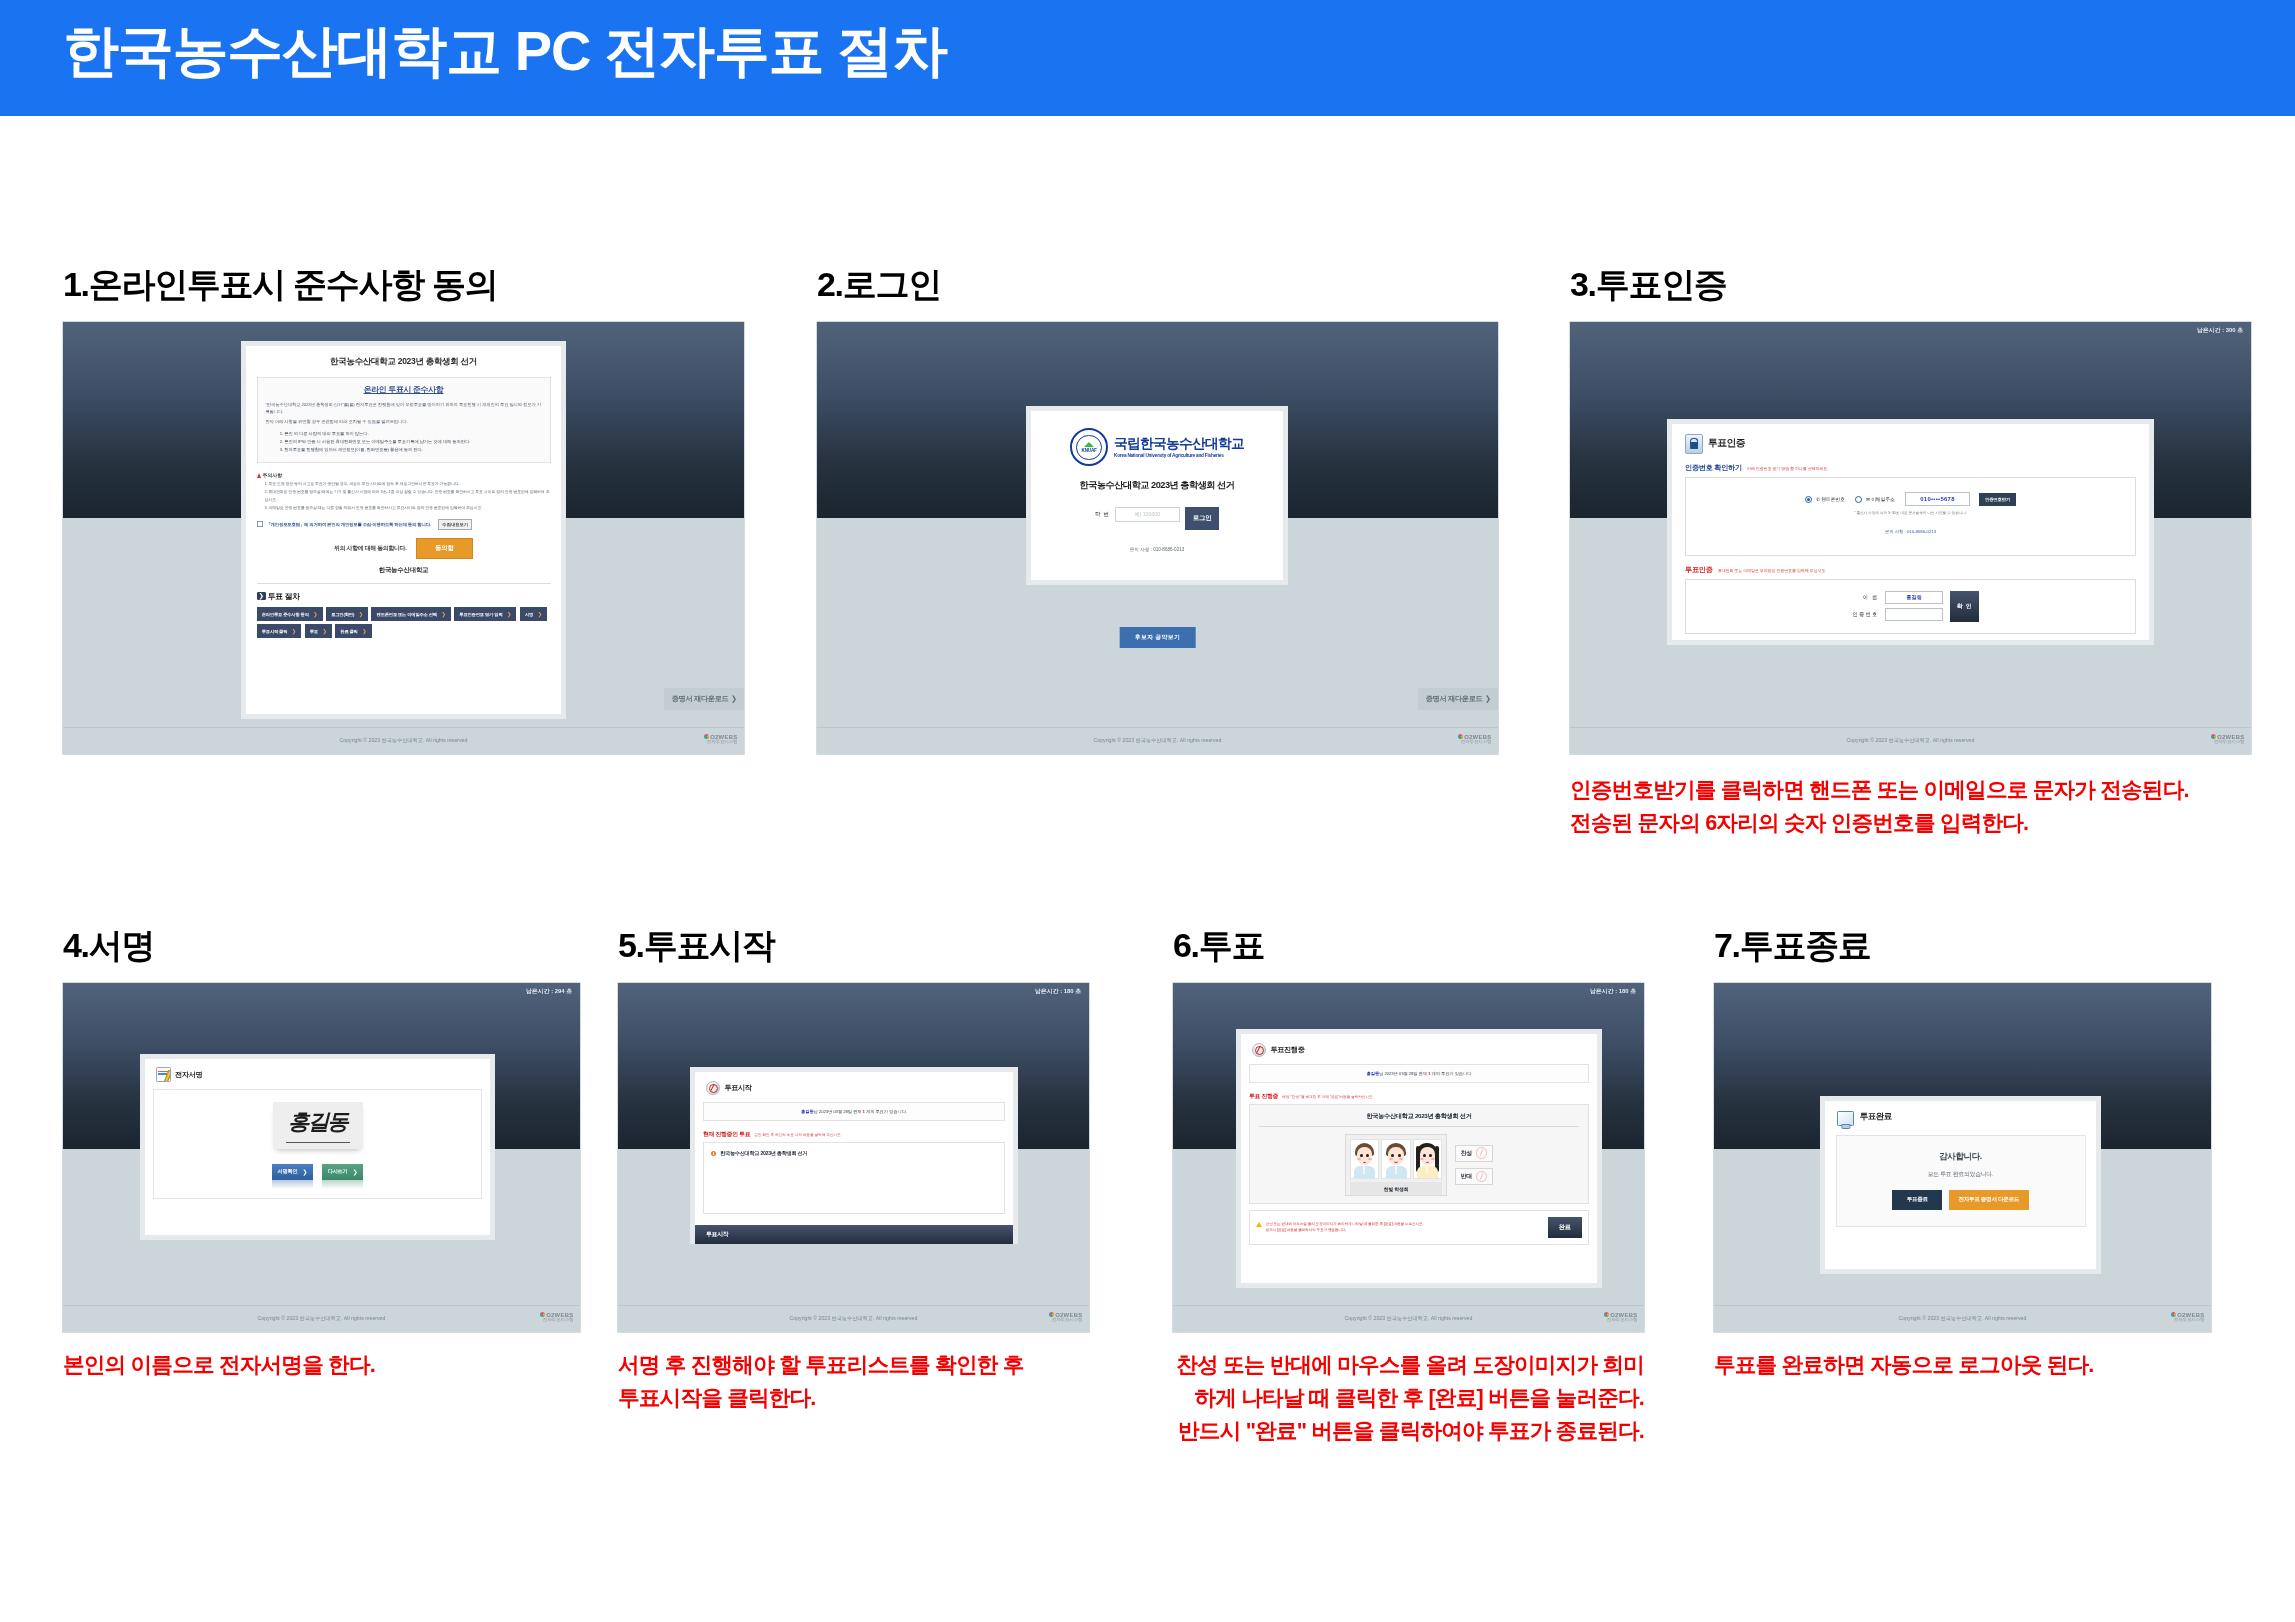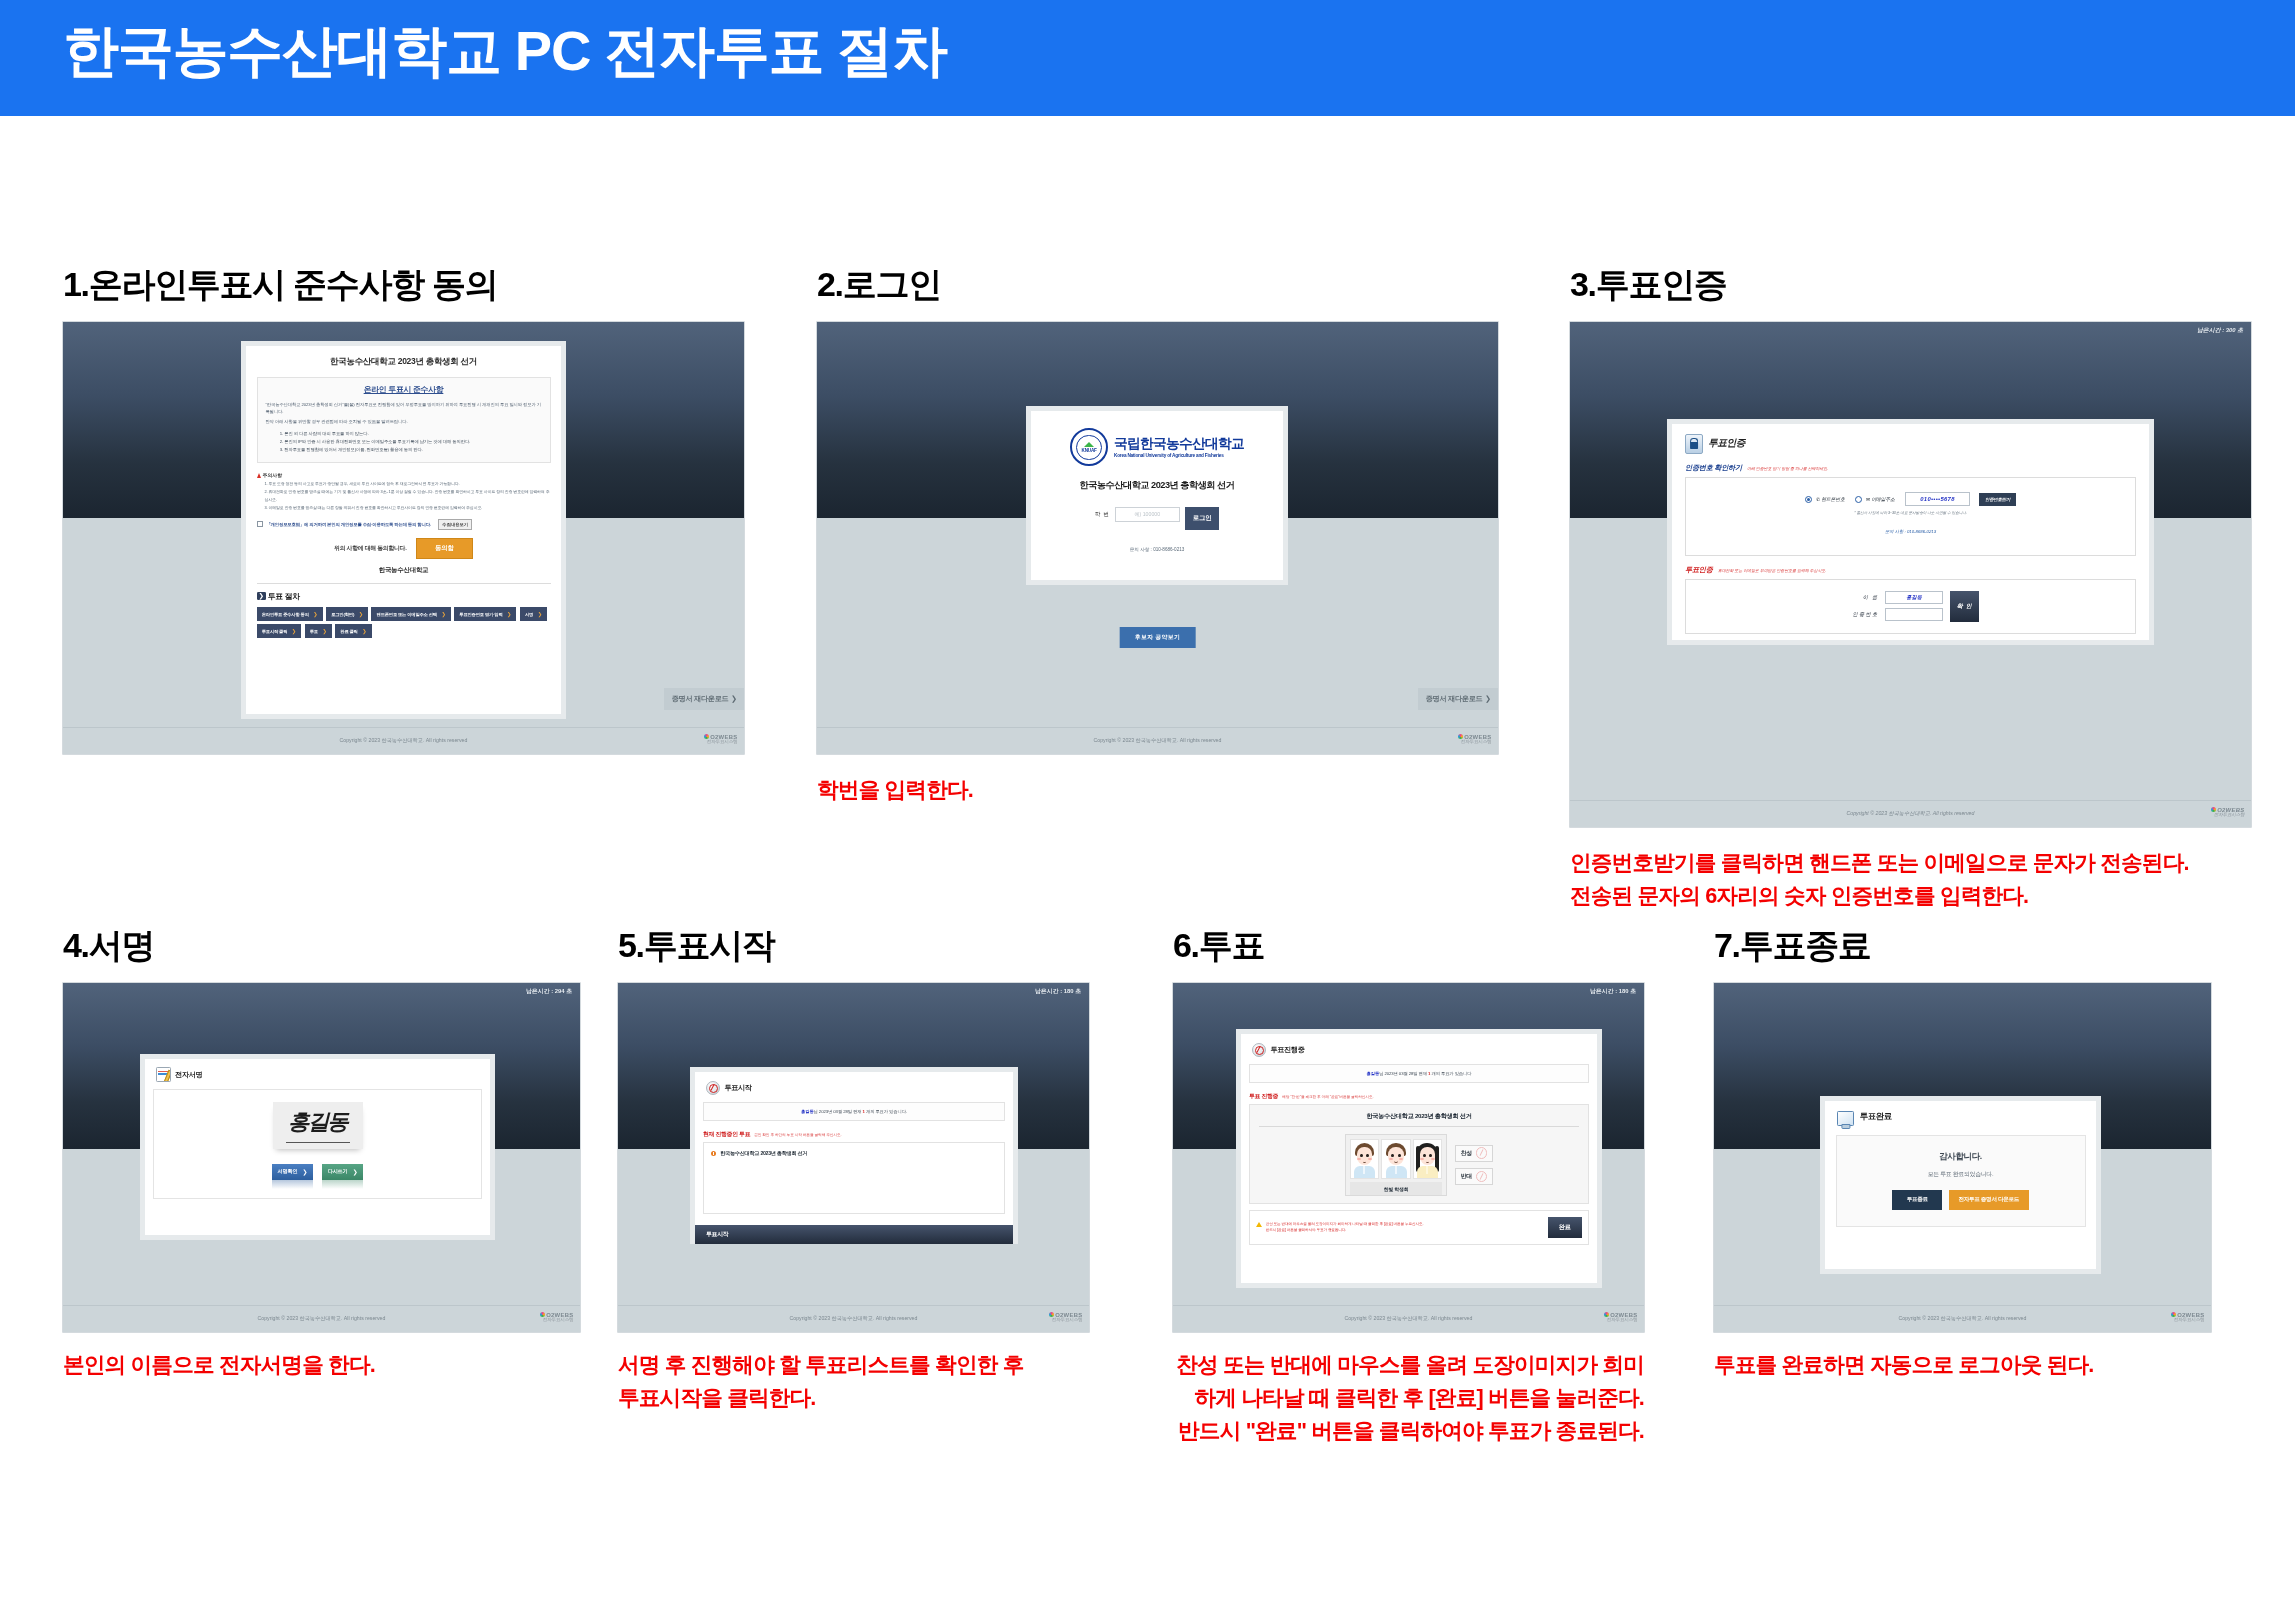--- a/index.html
+++ b/index.html
@@ -509,27 +509,26 @@
 
     <div class="shot-footer">
       <div class="shot-copy">Copyright © 2023 한국농수산대학교. All rights reserved</div>
       <div class="ozwebs">
         <div class="oz-main"><span class="oz-dot"></span><span>O2WEBS</span></div>
         <div class="oz-sub">전자투표시스템</div>
       </div>
     </div>
   </div>
 
-  <div class="caption" style="margin-top:19.6px;">학번을 입력한다.</div>
 </div>
 
 <div class="step" style="left:1570px;top:262px;width:681px;">
   <div class="step-title">3.투표인증</div>
 
-  <div class="shot" style="width:681px;height:505px;font-style:italic;">
+  <div class="shot" style="width:681px;height:432px;">
     <div class="shot-sky" style="height:196px;"></div>
     <div class="shot-ground" style="height:236px;"></div>
     <div class="shot-timer">남은시간 : 300 초</div>
 
     <div class="card" style="left:97px;top:97px;width:487px;height:226px;">
       <div class="s3-head">
         <div class="ico-lock"></div>
         <div class="s3-head-t">투표인증</div>
       </div>
 

